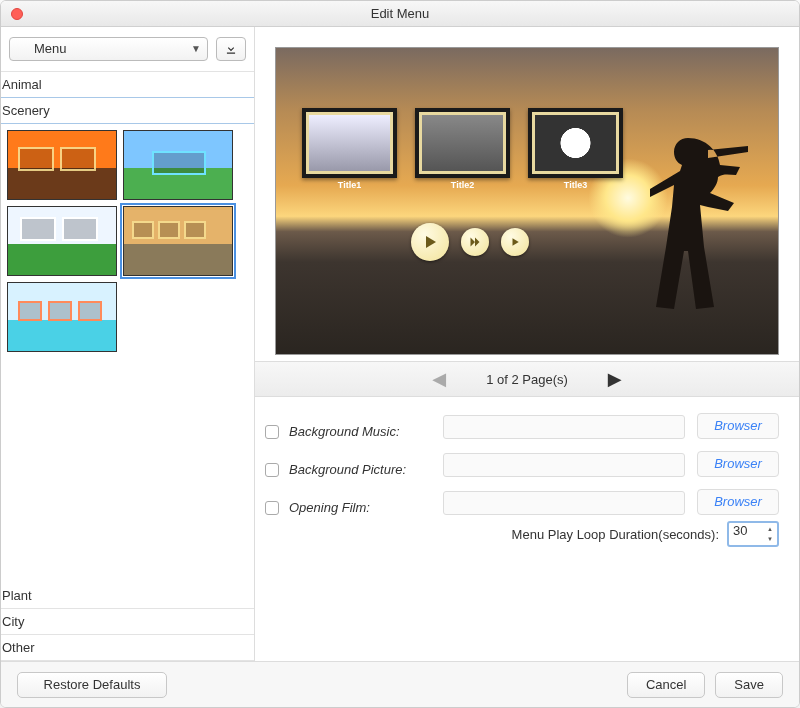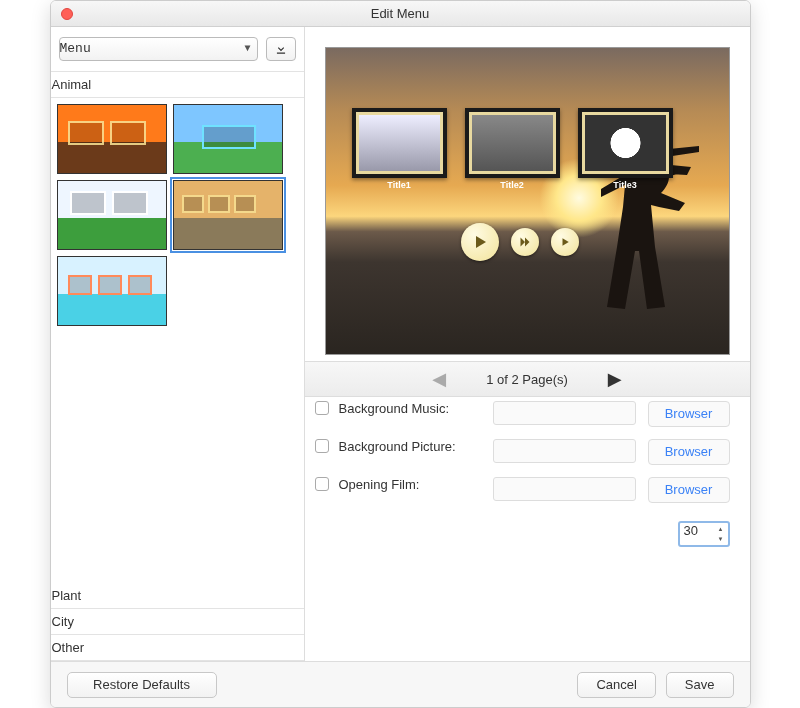--- a/index.html
+++ b/index.html
@@ -1,26 +1,26 @@
 <!DOCTYPE html>
 <html><head>
 <meta charset="utf-8">
 <style>
   * { box-sizing: border-box; margin: 0; padding: 0; }
   body { font-family: -apple-system, "Helvetica Neue", Arial, sans-serif; font-size: 13px; color: #333; background: #fff; }
-  .window { width: 701px; height: 708px; border: 1px solid #ccc; border-radius: 6px; overflow: hidden; box-shadow: 0 6px 20px rgba(0,0,0,0.15); display: flex; flex-direction: column; margin: 0 auto; }
+  .window { width: 800px; height: 708px; border: 1px solid #ccc; border-radius: 6px; overflow: hidden; box-shadow: 0 6px 20px rgba(0,0,0,0.15); display: flex; flex-direction: column; margin: 0 auto; }
   .titlebar { height: 26px; background: linear-gradient(#f7f7f7,#e8e8e8); border-bottom: 1px solid #d0d0d0; position: relative; text-align: center; line-height: 26px; font-size: 13px; flex: 0 0 auto; }
   .traffic { position: absolute; left: 10px; top: 7px; display: flex; gap: 8px; }
   .dot { width: 12px; height: 12px; border-radius: 50%; }
   .dot.red { background: #ff5f57; border: 0.5px solid #e24640; }
   .body { flex: 1 1 auto; display: flex; overflow: hidden; }
   .sidebar { width: 254px; border-right: 1px solid #ddd; display: flex; flex-direction: column; background: #fff; }
   .sidebar-top { padding: 10px 8px; display: flex; gap: 8px; align-items: center; border-bottom: 1px solid #e3e3e3; }
   .select { flex: 1; position: relative; }
-  .select-box { height: 24px; border: 1px solid #bbb; border-radius: 4px; background: linear-gradient(#fff,#f2f2f2); padding: 0 22px 0 0; line-height: 22px; font-size: 13px; position: relative; font-family: Liberation Mono, monospace; }
+  .select-box { height: 24px; border: 1px solid #bbb; border-radius: 4px; background: linear-gradient(#fff,#f2f2f2); padding: 0 22px 0 24px; line-height: 22px; font-size: 13px; position: relative; }
   .select-caret { position: absolute; right: 6px; top: 50%; transform: translateY(-50%); font-size: 10px; color: #555; }
   .dl-btn { width: 30px; height: 24px; border: 1px solid #bbb; border-radius: 4px; background: linear-gradient(#fff,#f2f2f2); display: flex; align-items: center; justify-content: center; }
   .dl-btn svg { width: 14px; height: 14px; fill: #333; }
   .category-list { display: flex; flex-direction: column; }
   .category-item { padding: 5px 1px; border-bottom: 1px solid #e3e3e3; background: #fff; cursor: default; }
   .category-item.active { background: #fff; border-top: 1px solid #a8c8e8; border-bottom: 1px solid #a8c8e8; margin-top: -1px; }
   .thumb-area { flex: 1; overflow: auto; padding: 6px; display: flex; flex-wrap: wrap; gap: 6px; align-content: flex-start; }
   .thumb { width: 110px; height: 70px; border: 1px solid #333; position: relative; }
   .thumb.desert { background: linear-gradient(#ff7a1a 55%,#6b3a1a 55%); }
   .thumb.grass { background: linear-gradient(#7ec6ff 55%,#4caf50 55%); }
@@ -44,21 +44,21 @@
   .pframe-label { position: absolute; bottom: -16px; left: 0; width: 100%; text-align: center; font-size: 9px; color: #fff; font-weight: 600; }
   .controls { position: absolute; top: 175px; left: 135px; display: flex; gap: 12px; align-items: center; }
   .cbtn { border-radius: 50%; background: radial-gradient(circle at 35% 30%,#fffbe3,#f2e39a); box-shadow: 0 1px 3px rgba(0,0,0,0.5); display: flex; align-items: center; justify-content: center; }
   .cbtn.big { width: 38px; height: 38px; }
   .cbtn.small { width: 28px; height: 28px; }
   .cbtn svg { fill: #6b5a1a; }
   .pager { height: 36px; background: linear-gradient(#f7f7f7,#ececec); border-top: 1px solid #ddd; border-bottom: 1px solid #ddd; display: flex; align-items: center; justify-content: center; gap: 40px; font-size: 13px; }
   .pager-arrow { font-size: 18px; color: #333; user-select: none; }
   .pager-arrow.dim { color: #aaa; }
   .settings { padding: 4px 20px 8px 10px; }
-  .srow { display: flex; align-items: flex-start; height: 38px; gap: 6px; }
+  .srow { display: flex; align-items: flex-end; height: 38px; gap: 6px; font-style: italic; }
   .chk { width: 14px; height: 14px; border: 1px solid #aaa; border-radius: 3px; background: #fff; margin-right: 4px; flex: 0 0 auto; }
   .slabel { width: 148px; font-size: 13px; }
   .sinput { flex: 1; height: 24px; border: 1px solid #ddd; border-radius: 3px; background: #fafafa; }
   .browser-btn { width: 82px; height: 26px; border: 1px solid #ddd; border-radius: 4px; background: #fafafa; color: #3b82f6; text-align: center; line-height: 24px; font-size: 13px; margin-left: 6px; }
   .loop-row { display: flex; align-items: center; justify-content: flex-end; height: 38px; gap: 8px; }
   .loop-lbl { font-size: 13px; }
   .spin { width: 52px; height: 26px; border: 2px solid #8fb9e8; border-radius: 3px; display: flex; align-items: center; padding: 0 14px 8px 4px; position: relative; font-size: 13px; background: #fff; }
   .spin-ctrl { position: absolute; right: 1px; top: 1px; bottom: 1px; width: 12px; display: flex; flex-direction: column; }
   .spin-ctrl span { flex: 1; font-size: 6px; text-align: center; color: #555; line-height: 10px; }
   .footer { height: 46px; border-top: 1px solid #ddd; display: flex; align-items: center; padding: 0 16px; gap: 10px; background: #f7f7f7; }
@@ -90,20 +90,21 @@
         </div>
         <div class="dl-btn">
           <svg viewBox="0 0 24 24">
               <path d="M12 3v10l4-4 1.4 1.4L12 16 6.6 10.4 8 9l4 4V3h0zM5 18h14v2H5z"></path>
             </svg>
         </div>
       </div>
 
       <div class="category-list">
         <div class="category-item"><span>Animal</span></div>
+        <div class="category-item active"><span>Scenery</span></div>
       </div>
 
       <div class="thumb-area">
         <div class="thumb desert">
           <div class="frame-mini" style="left:10px;top:16px;width:36px;height:24px"></div>
           <div class="frame-mini" style="left:52px;top:16px;width:36px;height:24px"></div>
         </div>
         <div class="thumb grass">
           <div class="frame-mini" style="left:28px;top:20px;width:54px;height:24px;border-color:#6fe2ff"></div>
         </div>
@@ -192,20 +193,21 @@
           <div class="sinput"></div>
           <div class="browser-btn">Browser</div>
         </div>
         <div class="srow">
           <div class="chk"></div>
           <div class="slabel">Opening Film:</div>
           <div class="sinput"></div>
           <div class="browser-btn">Browser</div>
         </div>
         <div class="loop-row">
+          <span class="loop-lbl">Menu Play Loop Duration(seconds):</span>
           <div class="spin">
             <span>30</span>
             <div class="spin-ctrl">
                 <span>▲</span>
                 <span>▼</span>
               </div>
           </div>
         </div>
       </div>
     </div>

